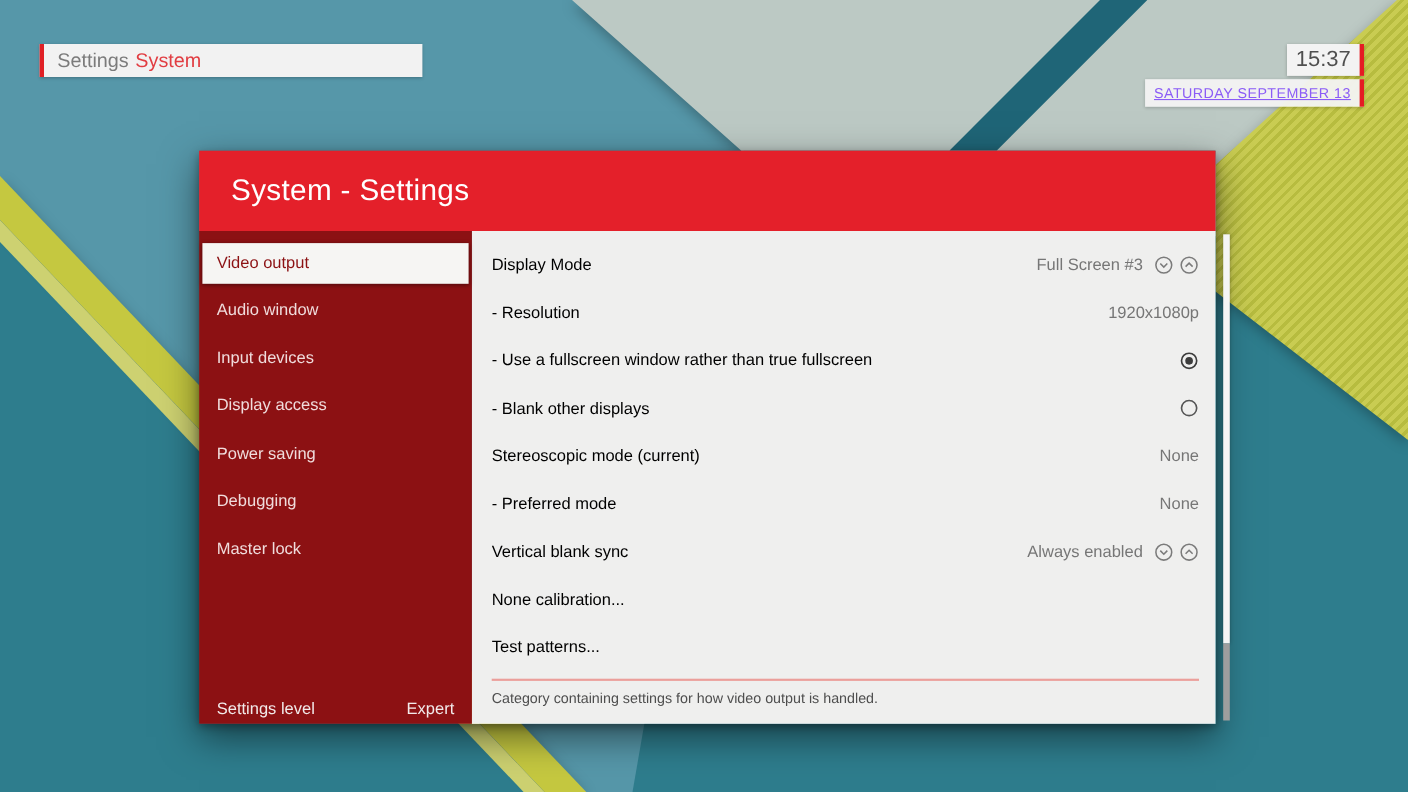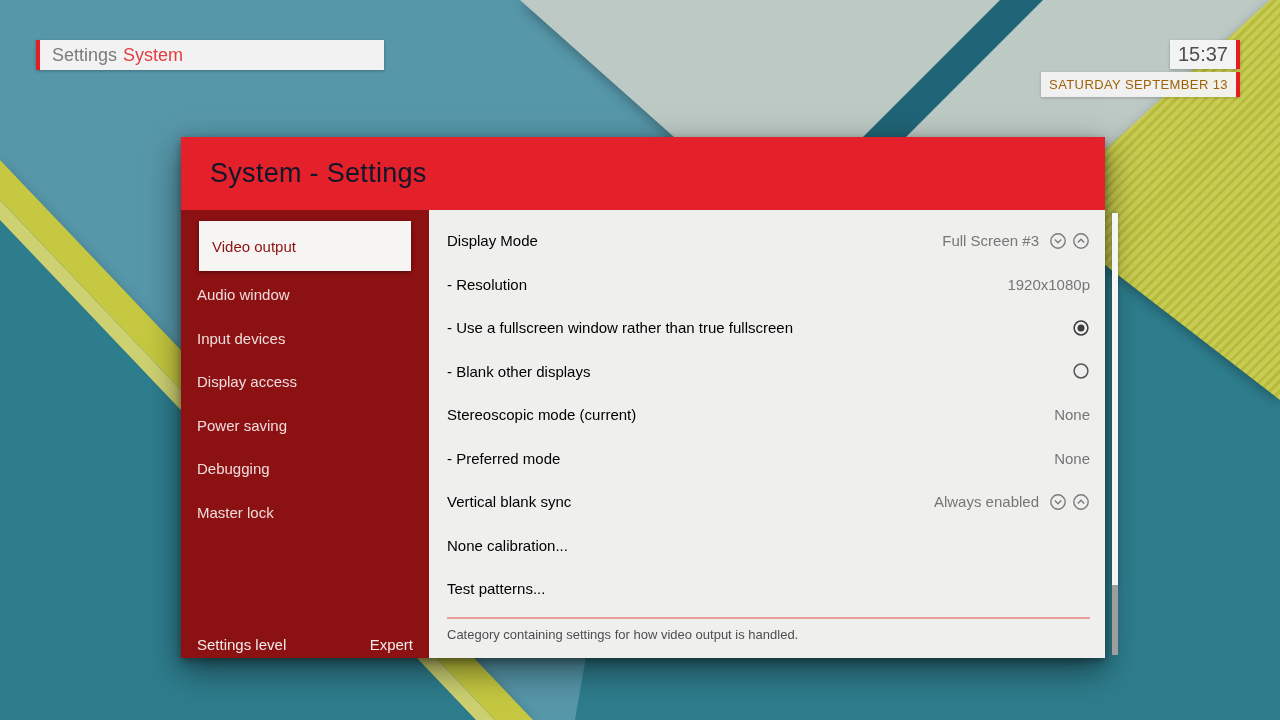--- a/index.html
+++ b/index.html
@@ -31,36 +31,36 @@
     box-shadow:0 1px 3px rgba(0,0,0,.25);}
   .breadcrumb .sect{color:#7b7b7b;}
   .breadcrumb .page{color:#e13d42;margin-left:6px;}
   
   .timebox{position:absolute;top:40px;right:40px;height:29px;background:#f3f3f3;
     border-right:4px solid #e51c23;display:flex;align-items:center;
     padding:0 8px;font-size:20px;color:#4f4f4f;font-weight:300;
     box-shadow:0 1px 3px rgba(0,0,0,.25);}
   .datebox{position:absolute;top:72px;right:40px;height:25px;background:rgba(243,243,243,.95);
     border-right:4px solid #e51c23;display:flex;align-items:center;
-    padding:0 8px;font-size:13px;color:#a16207;letter-spacing:.4px;
-    box-shadow:0 1px 3px rgba(0,0,0,.2);}
+    padding:0 8px;font-size:13px;color:#8b5cf6;letter-spacing:.4px;
+    box-shadow:0 1px 3px rgba(0,0,0,.2);text-decoration:underline;}
   
   .dialog{position:absolute;left:181px;top:137px;width:924px;height:521px;
     display:flex;flex-direction:column;
     box-shadow:0 12px 32px rgba(0,0,0,.5),0 3px 8px rgba(0,0,0,.35);}
   .dialog-header{height:73px;background:#e4202a;display:flex;align-items:center;
     padding-left:29px;flex:none;}
-  .dialog-title{color:#0f172a;font-size:27px;font-weight:300;letter-spacing:.3px;}
+  .dialog-title{color:#ffffff;font-size:27px;font-weight:300;letter-spacing:.3px;}
   .dialog-body{flex:1;display:flex;min-height:0;}
   
   .sidebar{width:248px;background:#8c1113;position:relative;padding-top:9px;
     box-sizing:border-box;flex:none;}
   .side-item{height:43.5px;display:flex;align-items:center;padding-left:16px;
     color:#f0dcdc;font-size:15px;font-weight:300;cursor:default;box-sizing:border-box;}
-  .side-item.selected{background:#f6f5f3;color:#8c1113;margin:2px 18px;height:50px;
+  .side-item.selected{background:#f6f5f3;color:#8c1113;margin:2px 3px;height:37px;
     padding-left:13px;box-shadow:0 1px 4px rgba(0,0,0,.45);}
   .side-footer{position:absolute;left:0;right:0;bottom:5px;height:43px;
     display:flex;align-items:flex-end;justify-content:space-between;
     padding:0 16px;color:#f2eaea;font-size:15px;font-weight:300;}
   
   .panel{flex:1;background:#efefee;padding:9px 15px 0 18px;box-sizing:border-box;
     display:flex;flex-direction:column;min-width:0;}
   .setting-row{height:43.5px;display:flex;align-items:center;flex:none;}
   .row-label{flex:1;color:#000000;font-size:15px;font-weight:300;
     white-space:nowrap;overflow:hidden;}

